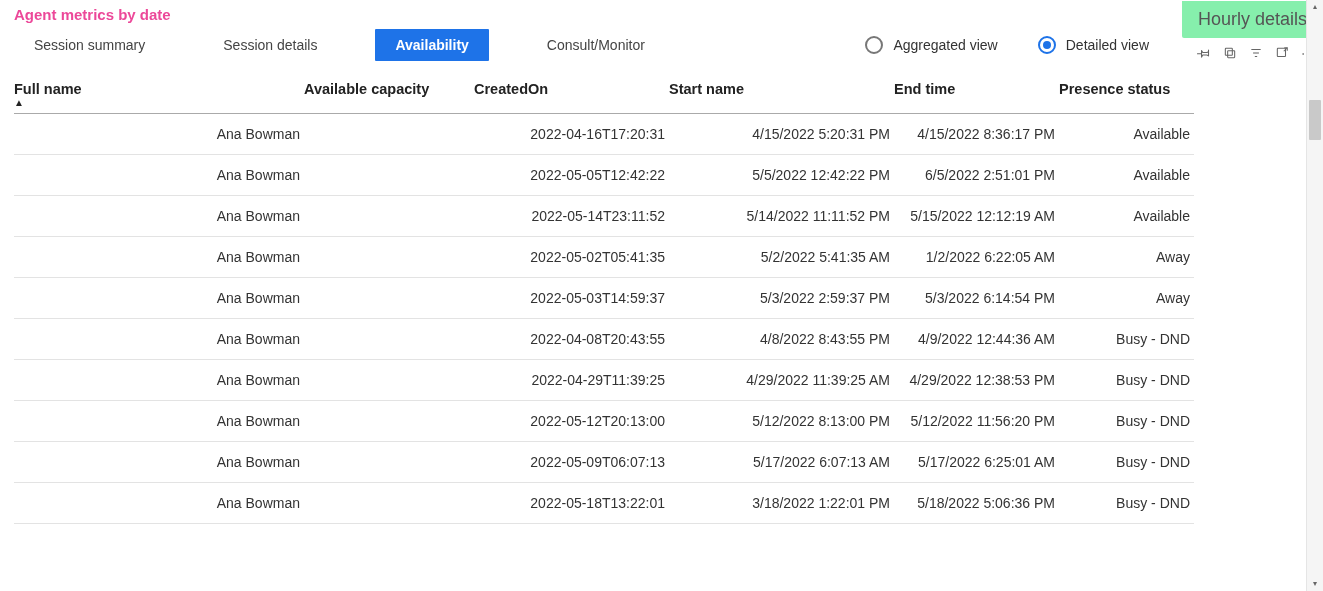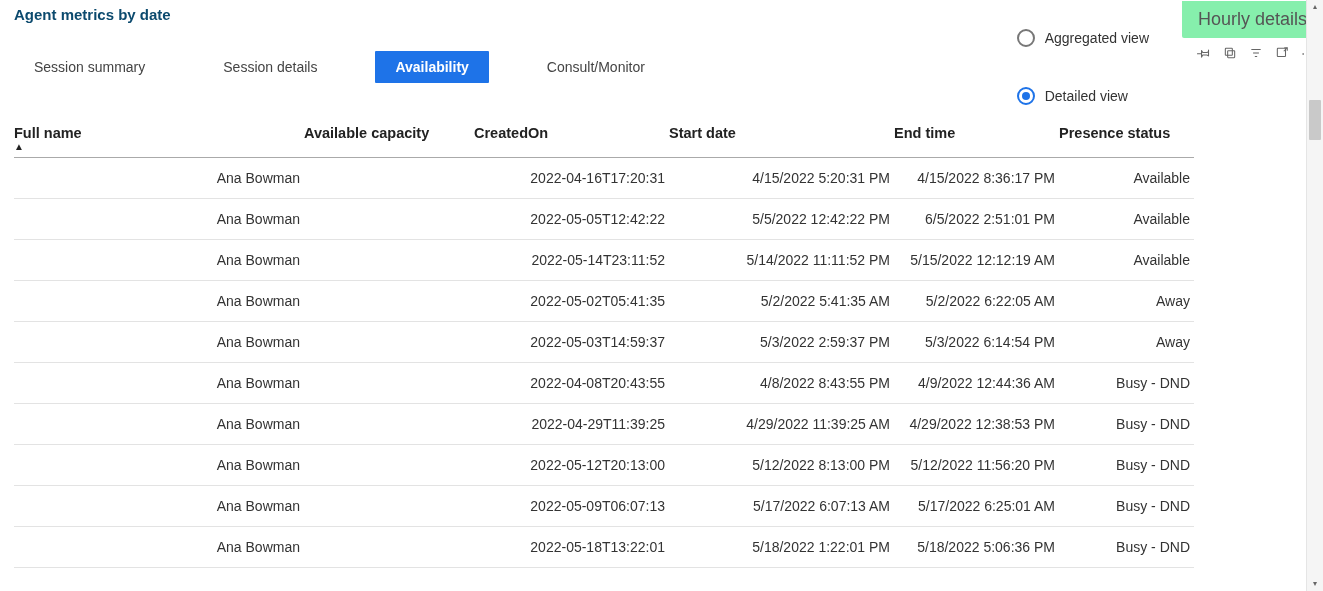--- a/index.html
+++ b/index.html
@@ -10,21 +10,21 @@
     font-family: "Segoe UI", -apple-system, BlinkMacSystemFont, sans-serif;
     font-size: 14px;
     color: #333;
     background: #fff;
     overflow: hidden;
     position: relative;
   }
   .title {
     font-size: 15px;
     font-weight: 600;
-    color: #0c4a6e;
+    color: #ec4899;
     padding: 6px 14px 4px 14px;
   }
   .topbar {
     display: flex;
     align-items: center;
     padding: 2px 14px 10px 14px;
     position: relative;
   }
   .tabs {
     display: flex;
@@ -40,24 +40,23 @@
   .tab + .tab { margin-left: 30px; }
   .tab.active {
     background: #1e73e8;
     color: #fff;
     font-weight: 600;
     border-radius: 1px;
   }
   .view-toggles {
     margin-left: auto;
     display: flex;
-    align-items: flex-start;
+    align-items: flex-end;
     gap: 40px;
     padding-right: 160px;
-    flex-direction: column;
   }
   .radio-opt {
     display: flex;
     align-items: center;
     gap: 10px;
     cursor: pointer;
     font-size: 14px;
     color: #333;
   }
   .radio-circle {
@@ -242,21 +241,21 @@
         <col class="c-created">
       <col class="c-start">
         <col class="c-end">
         <col class="c-status">
     </colgroup>
     <thead>
         <tr id="thead-row">
           <th><span>Full name</span><span class="sort-arrow">▲</span></th>
           <th><span>Available capacity</span></th>
           <th><span>CreatedOn</span></th>
-          <th><span>Start date</span></th>
+          <th><span>Start name</span></th>
           <th><span>End time</span></th>
           <th><span>Presence status</span></th>
         </tr>
       </thead>
     <tbody id="tbody">
         <tr>
           <td>Ana Bowman</td>
           <td></td>
           <td>2022-04-16T17:20:31</td>
           <td>4/15/2022 5:20:31 PM</td>
@@ -277,21 +276,21 @@
           <td>2022-05-14T23:11:52</td>
           <td>5/14/2022 11:11:52 PM</td>
           <td>5/15/2022 12:12:19 AM</td>
           <td>Available</td>
         </tr>
         <tr>
           <td>Ana Bowman</td>
           <td></td>
           <td>2022-05-02T05:41:35</td>
           <td>5/2/2022 5:41:35 AM</td>
-          <td>5/2/2022 6:22:05 AM</td>
+          <td>1/2/2022 6:22:05 AM</td>
           <td>Away</td>
         </tr>
         <tr>
           <td>Ana Bowman</td>
           <td></td>
           <td>2022-05-03T14:59:37</td>
           <td>5/3/2022 2:59:37 PM</td>
           <td>5/3/2022 6:14:54 PM</td>
           <td>Away</td>
         </tr>
@@ -324,21 +323,21 @@
           <td></td>
           <td>2022-05-09T06:07:13</td>
           <td>5/17/2022 6:07:13 AM</td>
           <td>5/17/2022 6:25:01 AM</td>
           <td>Busy - DND</td>
         </tr>
         <tr>
           <td>Ana Bowman</td>
           <td></td>
           <td>2022-05-18T13:22:01</td>
-          <td>5/18/2022 1:22:01 PM</td>
+          <td>3/18/2022 1:22:01 PM</td>
           <td>5/18/2022 5:06:36 PM</td>
           <td>Busy - DND</td>
         </tr>
       </tbody>
   </table>
 </div>
 
 <div class="right-scrollbar">
   <div class="arrow" style="top:0;">▴</div>
   <div class="thumb" style="top:100px;height:40px;"></div>

